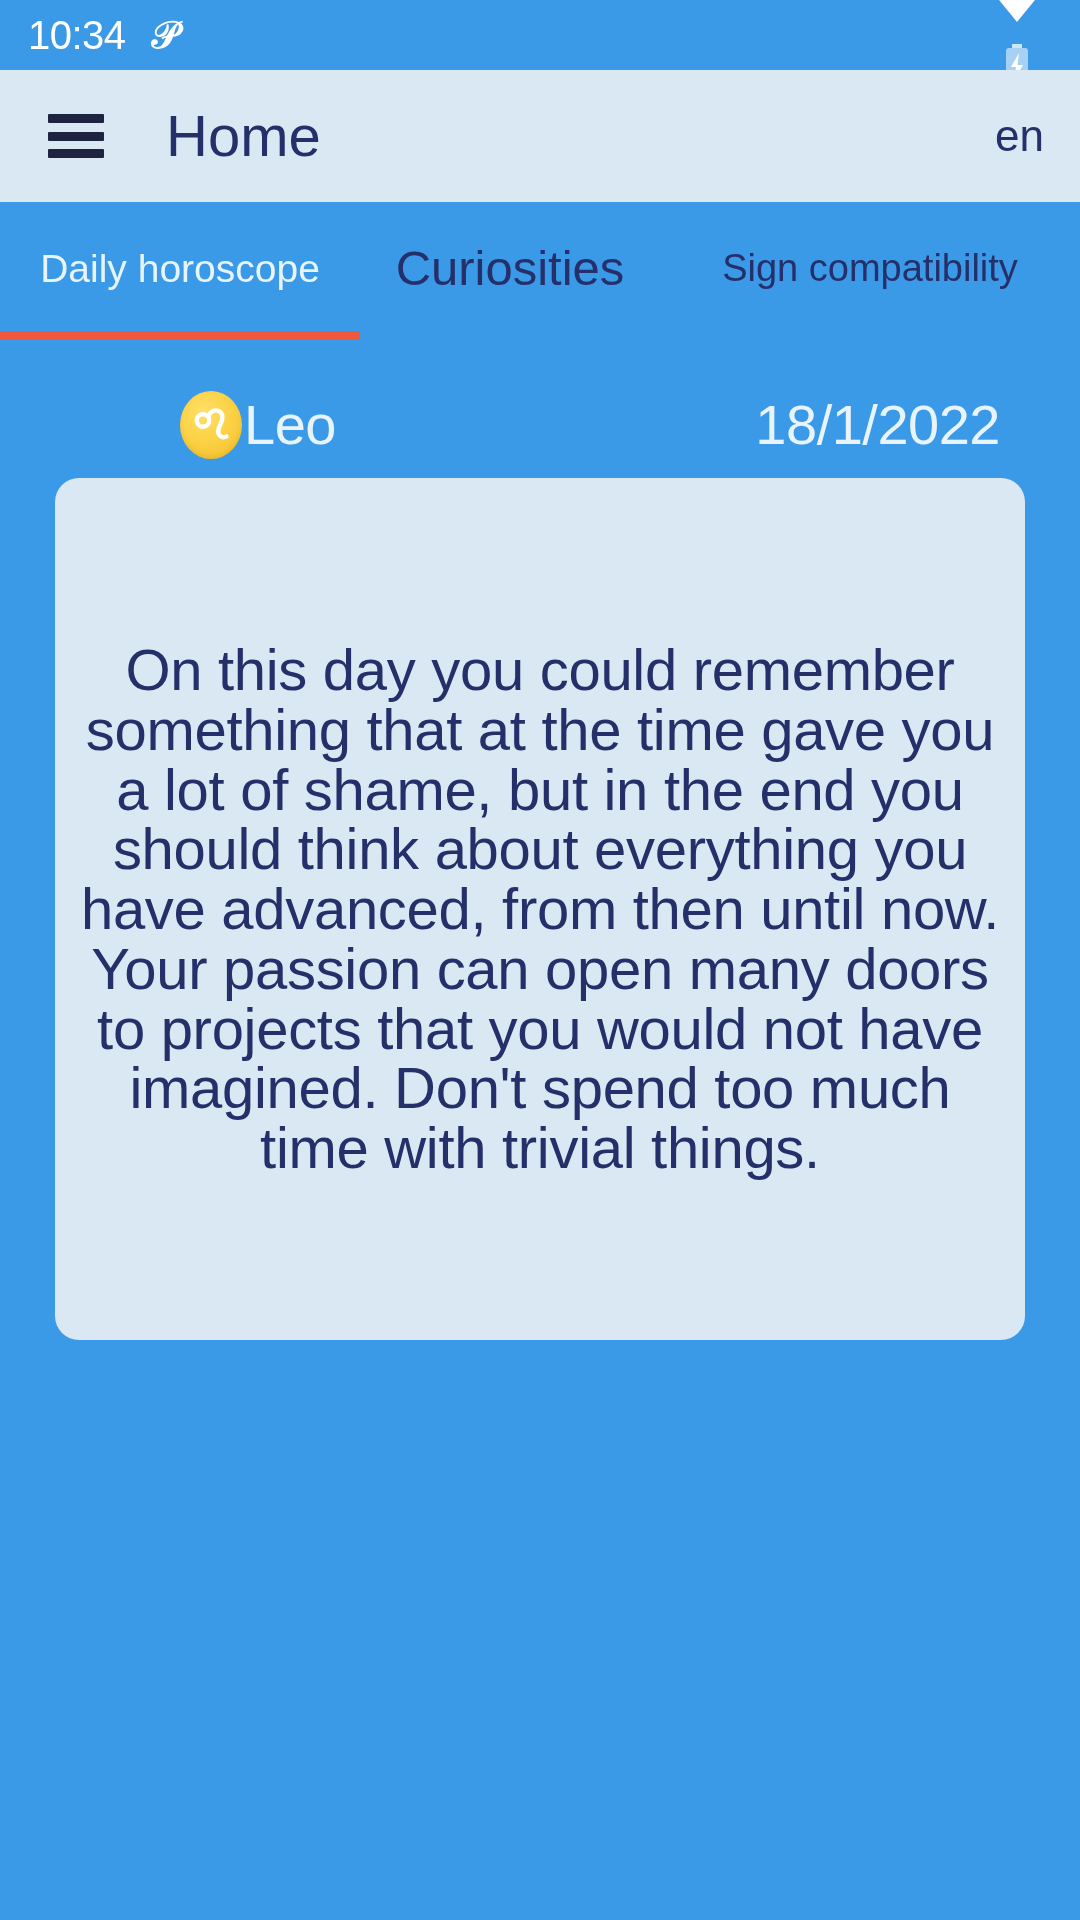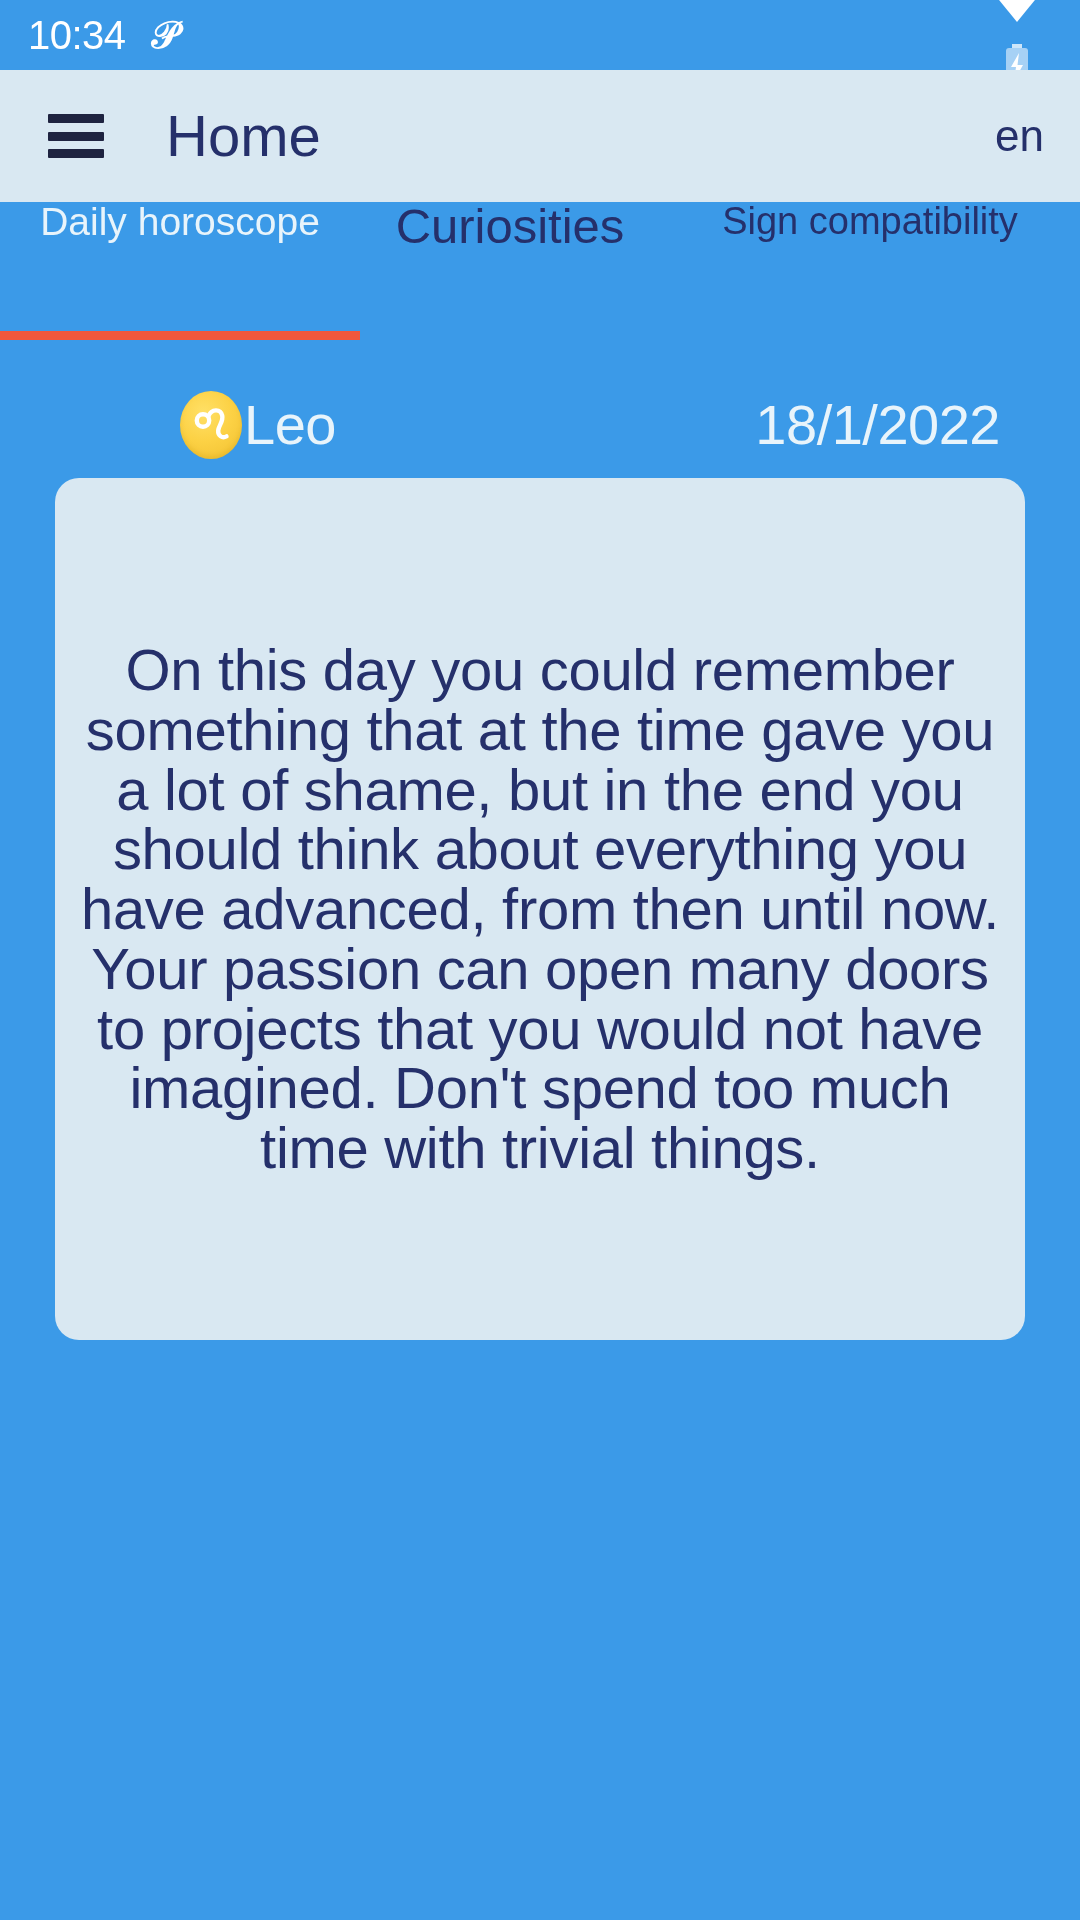--- a/index.html
+++ b/index.html
@@ -120,21 +120,21 @@
   }
   .tabs {
     display: flex;
     width: 100%;
     height: 100%;
     align-items: center;
   }
   .tab {
     flex: 0 0 auto;
     display: flex;
-    align-items: flex-start;
+    align-items: center;
     justify-content: center;
     height: 100%;
     cursor: pointer;
     padding-bottom: 18px;
   }
   .tab-0 { width: 360px; }
   .tab-1 { width: 300px; }
   .tab-2 { width: 420px; }
   .tab-label {
     line-height: 1;

